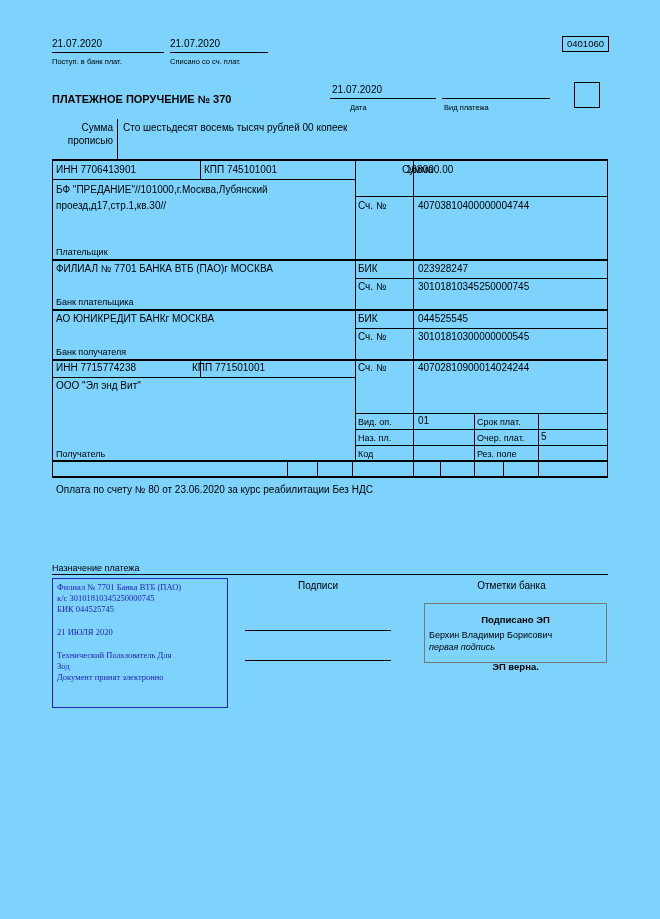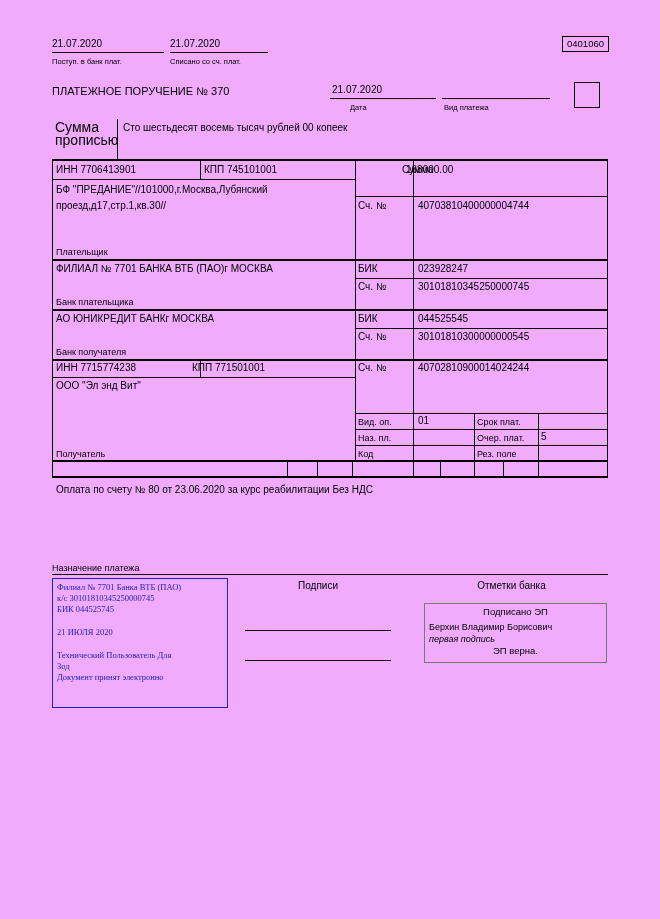--- a/index.html
+++ b/index.html
@@ -1,22 +1,22 @@
 <!DOCTYPE html>
 <html><head>
 <meta charset="utf-8">
 <style>
   html,body{margin:0;padding:0;background:#fff;}
-  #page{position:relative;width:660px;height:919px;background:#f0abfc;
+  #page{position:relative;width:660px;height:919px;background:#7dd3fc;
         font-family:"Liberation Sans",sans-serif;color:#000;overflow:hidden;}
   .t{position:absolute;font-size:10px;line-height:12px;white-space:nowrap;}
   .t.wrap{white-space:normal;}
   .sm{font-size:7.5px;line-height:9px;}
   .sect{font-size:9px;}
-  .b{font-weight:normal;}
+  .b{font-weight:bold;margin-top:8px;}
   .hl{position:absolute;height:1px;background:#000;}
   .hl.thick{height:2px;}
   .vl{position:absolute;width:1px;background:#000;}
   .ubox{position:absolute;border-bottom:1px solid #000;}
   .frame{position:absolute;border:1px solid #000;box-sizing:border-box;}
   #bluebox{position:absolute;left:52px;top:578px;width:176px;height:130px;
            border:1px solid #2323b5;box-sizing:border-box;padding:3px 4px;
            color:#2323b5;font-family:"Liberation Serif",serif;font-size:8.5px;line-height:11px;}
   #esign{position:absolute;left:424px;top:603px;width:183px;height:60px;
          border:1px solid #777;box-sizing:border-box;padding:2px 4px;font-size:9px;line-height:12px;}
@@ -40,21 +40,21 @@
 
   <div class="t b" style="left:52px;top:85px;font-size:11px;">ПЛАТЕЖНОЕ ПОРУЧЕНИЕ № 370</div>
   <div class="ubox" style="left:330px;top:84px;width:106px;height:14px;">
     <span class="t" style="left:2px;top:0;">21.07.2020</span>
   </div>
   <div class="t sm" style="left:350px;top:103px;">Дата</div>
   <div class="ubox" style="left:442px;top:84px;width:108px;height:14px;"></div>
   <div class="t sm" style="left:444px;top:103px;">Вид платежа</div>
   <div class="frame" style="left:574px;top:82px;width:26px;height:26px;"></div>
 
-  <div class="t wrap" style="left:55px;top:121px;width:58px;font-size:14px;line-height:13px;">Сумма прописью</div>
+  <div class="t wrap" style="left:55px;top:121px;width:58px;font-size:10px;line-height:13px;text-align:right;">Сумма прописью</div>
   <div class="vl" style="left:117px;top:119px;height:40px;"></div>
   <div class="t" style="left:123px;top:122px;">Сто шестьдесят восемь тысяч рублей 00 копеек</div>
 
   <div class="hl thick" style="left:52px;top:159px;width:556px;"></div>
   <div class="vl" style="left:52px;top:159px;height:319px;"></div>
   <div class="vl" style="left:607px;top:159px;height:319px;"></div>
   <div class="hl" style="left:52px;top:179px;width:303px;"></div>
   <div class="hl" style="left:355px;top:196px;width:253px;"></div>
   <div class="hl thick" style="left:52px;top:259px;width:556px;"></div>
   <div class="hl" style="left:355px;top:278px;width:253px;"></div>

